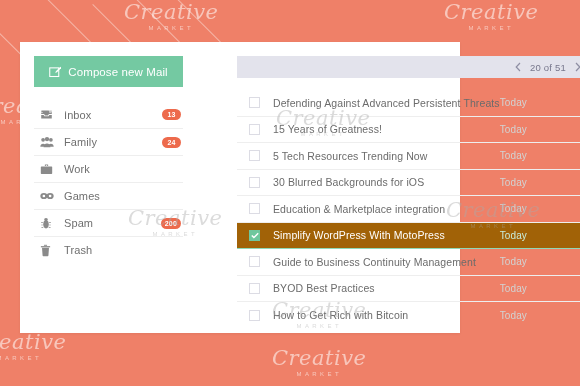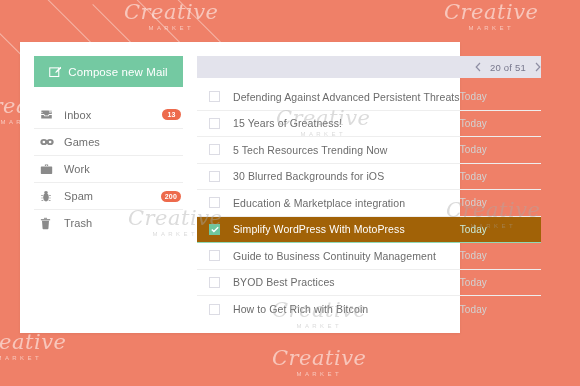--- a/index.html
+++ b/index.html
@@ -62,20 +62,21 @@
   .card {
     position: absolute;
     left: 20px;
     top: 42px;
     width: 440px;
     height: 291px;
     background: #ffffff;
     z-index: 3;
     display: flex;
     box-shadow: 0 1px 3px rgba(0,0,0,0.06);
+    gap: 40px;
   }
 
   
   .sidebar {
     width: 177px;
     flex: 0 0 177px;
     padding: 14px 14px 0 14px;
   }
 
   .compose-btn {
@@ -160,21 +161,21 @@
     line-height: 1;
     display: flex;
     align-items: center;
   }
   .list-head .pg-text {
     color: #77778c;
     font-size: 9.5px;
     letter-spacing: 0.2px;
   }
 
-  .mail-rows { margin-top: 6px; }
+  .mail-rows { margin-top: 12px; }
 
   .mail-row {
     display: flex;
     align-items: center;
     height: 26.5px;
     border-bottom: 1px solid #eeeeee;
     cursor: pointer;
     padding-left: 12px;
   }
   .mail-row:last-child { border-bottom: none; }
@@ -256,42 +257,56 @@
         <span class="f-ico">
           <svg width="13" height="13" viewBox="0 0 16 16" fill="#8a8a8a">
             <path d="M1.5 3.2h13v4.3h-3.6l-0.9 1.6H6l-0.9-1.6H1.5z"></path>
             <path d="M1.5 8.6h3l0.9 1.6h5.2l0.9-1.6h3v4.2h-13z"></path>
           </svg>
         </span>
         <span class="f-label">Inbox</span>
         <span class="f-badge">13</span>
       </div>
 
+      <div class="folder">
+        <span class="f-ico">
+          <svg width="14" height="13" viewBox="0 0 18 16" fill="#8a8a8a">
+            <circle cx="4" cy="4.5" r="2.4"></circle>
+              <circle cx="14" cy="4.5" r="2.4"></circle>
+              <circle cx="9" cy="3.6" r="2.8"></circle>
+            <path d="M0.4 13.5c0-2.4 1.6-4 3.6-4s3.6 1.6 3.6 4z"></path>
+            <path d="M10.4 13.5c0-2.4 1.6-4 3.6-4s3.6 1.6 3.6 4z"></path>
+            <path d="M4.6 14c0-2.7 1.9-4.6 4.4-4.6s4.4 1.9 4.4 4.6z"></path>
+          </svg>
+        </span>
+        <span class="f-label">Family</span>
+        <span class="f-badge">24</span>
+      </div>
+
+      <div class="folder">
+        <span class="f-ico">
+          <svg width="13" height="13" viewBox="0 0 16 16" fill="#8a8a8a">
+            <path d="M6 1.8h4v2h-1.2v-0.9H7.2v0.9H6z"></path>
+            <rect x="1" y="4.2" width="14" height="9.2" rx="0.8"></rect>
+          </svg>
+        </span>
+        <span class="f-label">Work</span>
+
+      </div>
 
       <div class="folder">
         <span class="f-ico">
           <svg width="14" height="10" viewBox="0 0 18 11" fill="#8a8a8a">
             <ellipse cx="5" cy="5.5" rx="4.6" ry="4"></ellipse>
             <ellipse cx="13" cy="5.5" rx="4.6" ry="4"></ellipse>
             <circle cx="5" cy="5.5" r="1.7" fill="#ffffff"></circle>
             <circle cx="13" cy="5.5" r="1.7" fill="#ffffff"></circle>
           </svg>
         </span>
         <span class="f-label">Games</span>
-
-      </div>
-
-      <div class="folder">
-        <span class="f-ico">
-          <svg width="13" height="13" viewBox="0 0 16 16" fill="#8a8a8a">
-            <path d="M6 1.8h4v2h-1.2v-0.9H7.2v0.9H6z"></path>
-            <rect x="1" y="4.2" width="14" height="9.2" rx="0.8"></rect>
-          </svg>
-        </span>
-        <span class="f-label">Work</span>
 
       </div>
 
       <div class="folder">
         <span class="f-ico">
           <svg width="12" height="13" viewBox="0 0 14 16" fill="#8a8a8a">
             <ellipse cx="7" cy="9" rx="3.4" ry="5"></ellipse>
             <circle cx="7" cy="3.2" r="2.1"></circle>
             <path d="M1 6.5h2.2v0.9H1zM10.8 6.5H13v0.9h-2.2zM1 9.4h2.2v0.9H1zM10.8 9.4H13v0.9h-2.2zM1.4 12.2h2.2v0.9H1.4zM10.4 12.2h2.2v0.9h-2.2z"></path>
             <path d="M5.4 1.2l1 1.2-0.6 0.4zM8.6 1.2l-1 1.2 0.6 0.4z"></path>

